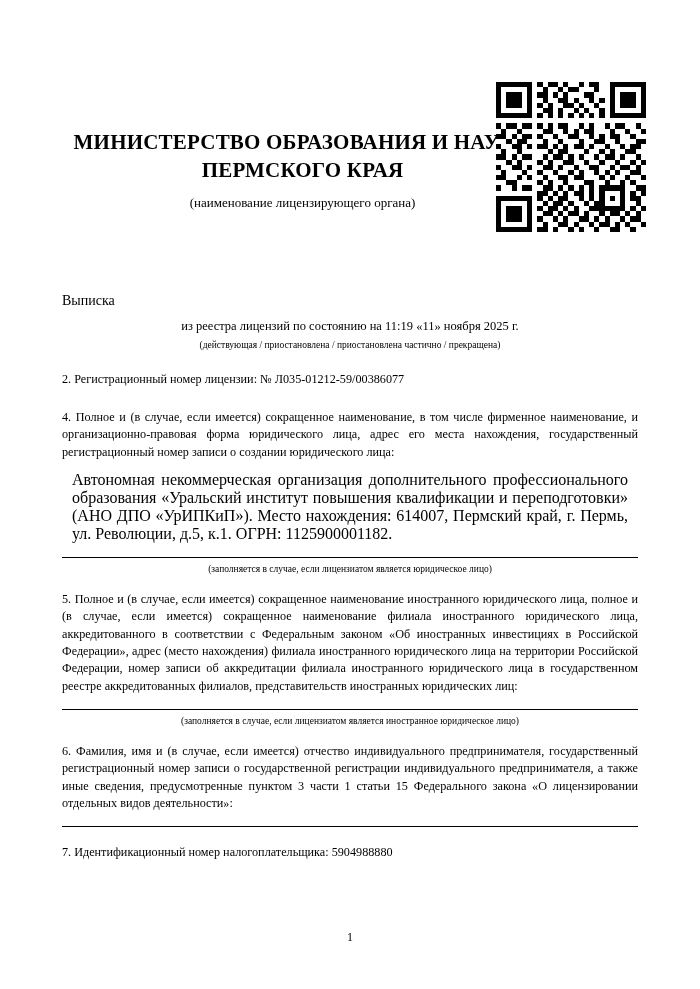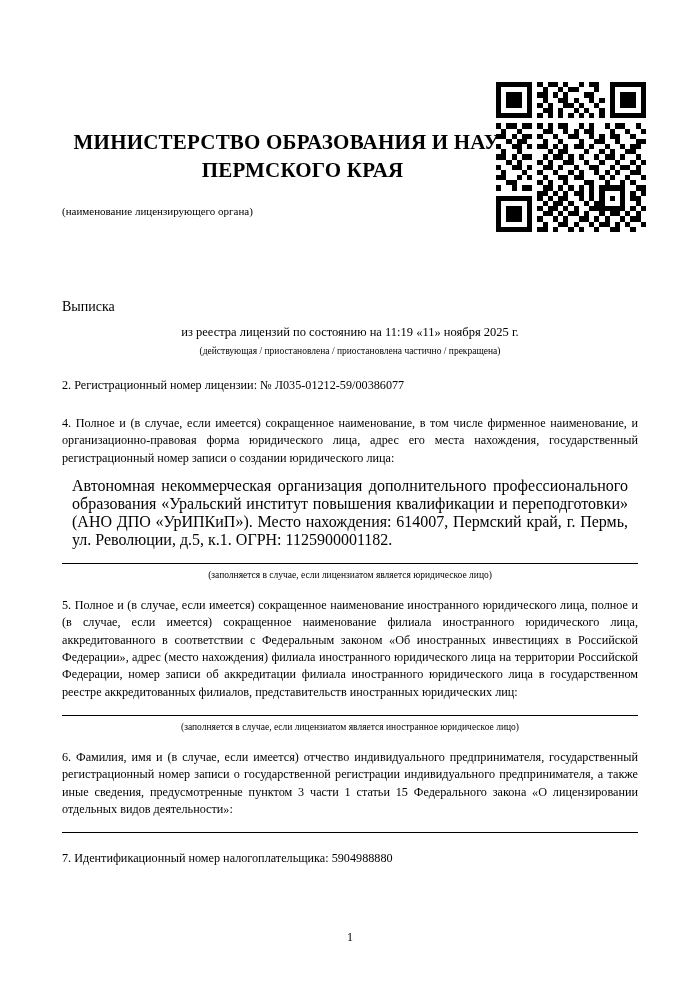--- a/index.html
+++ b/index.html
@@ -38,23 +38,23 @@
     font-weight: bold;
     font-size: 21px;
     line-height: 1.35;
     letter-spacing: 0.2px;
     padding-right: 95px;
     padding-left: 0;
   }
   .org-title .line2 { display: block; }
 
   .org-caption {
-    text-align: left;
-    font-size: 11px;
-    margin-top: 20px;
+    text-align: center;
+    font-size: 13px;
+    margin-top: 10px;
     padding-right: 95px;
   }
 
   .doc-kind {
     text-align: left;
     font-size: 14px;
     margin-top: 82px;
   }
   .doc-sub {
     text-align: center;

